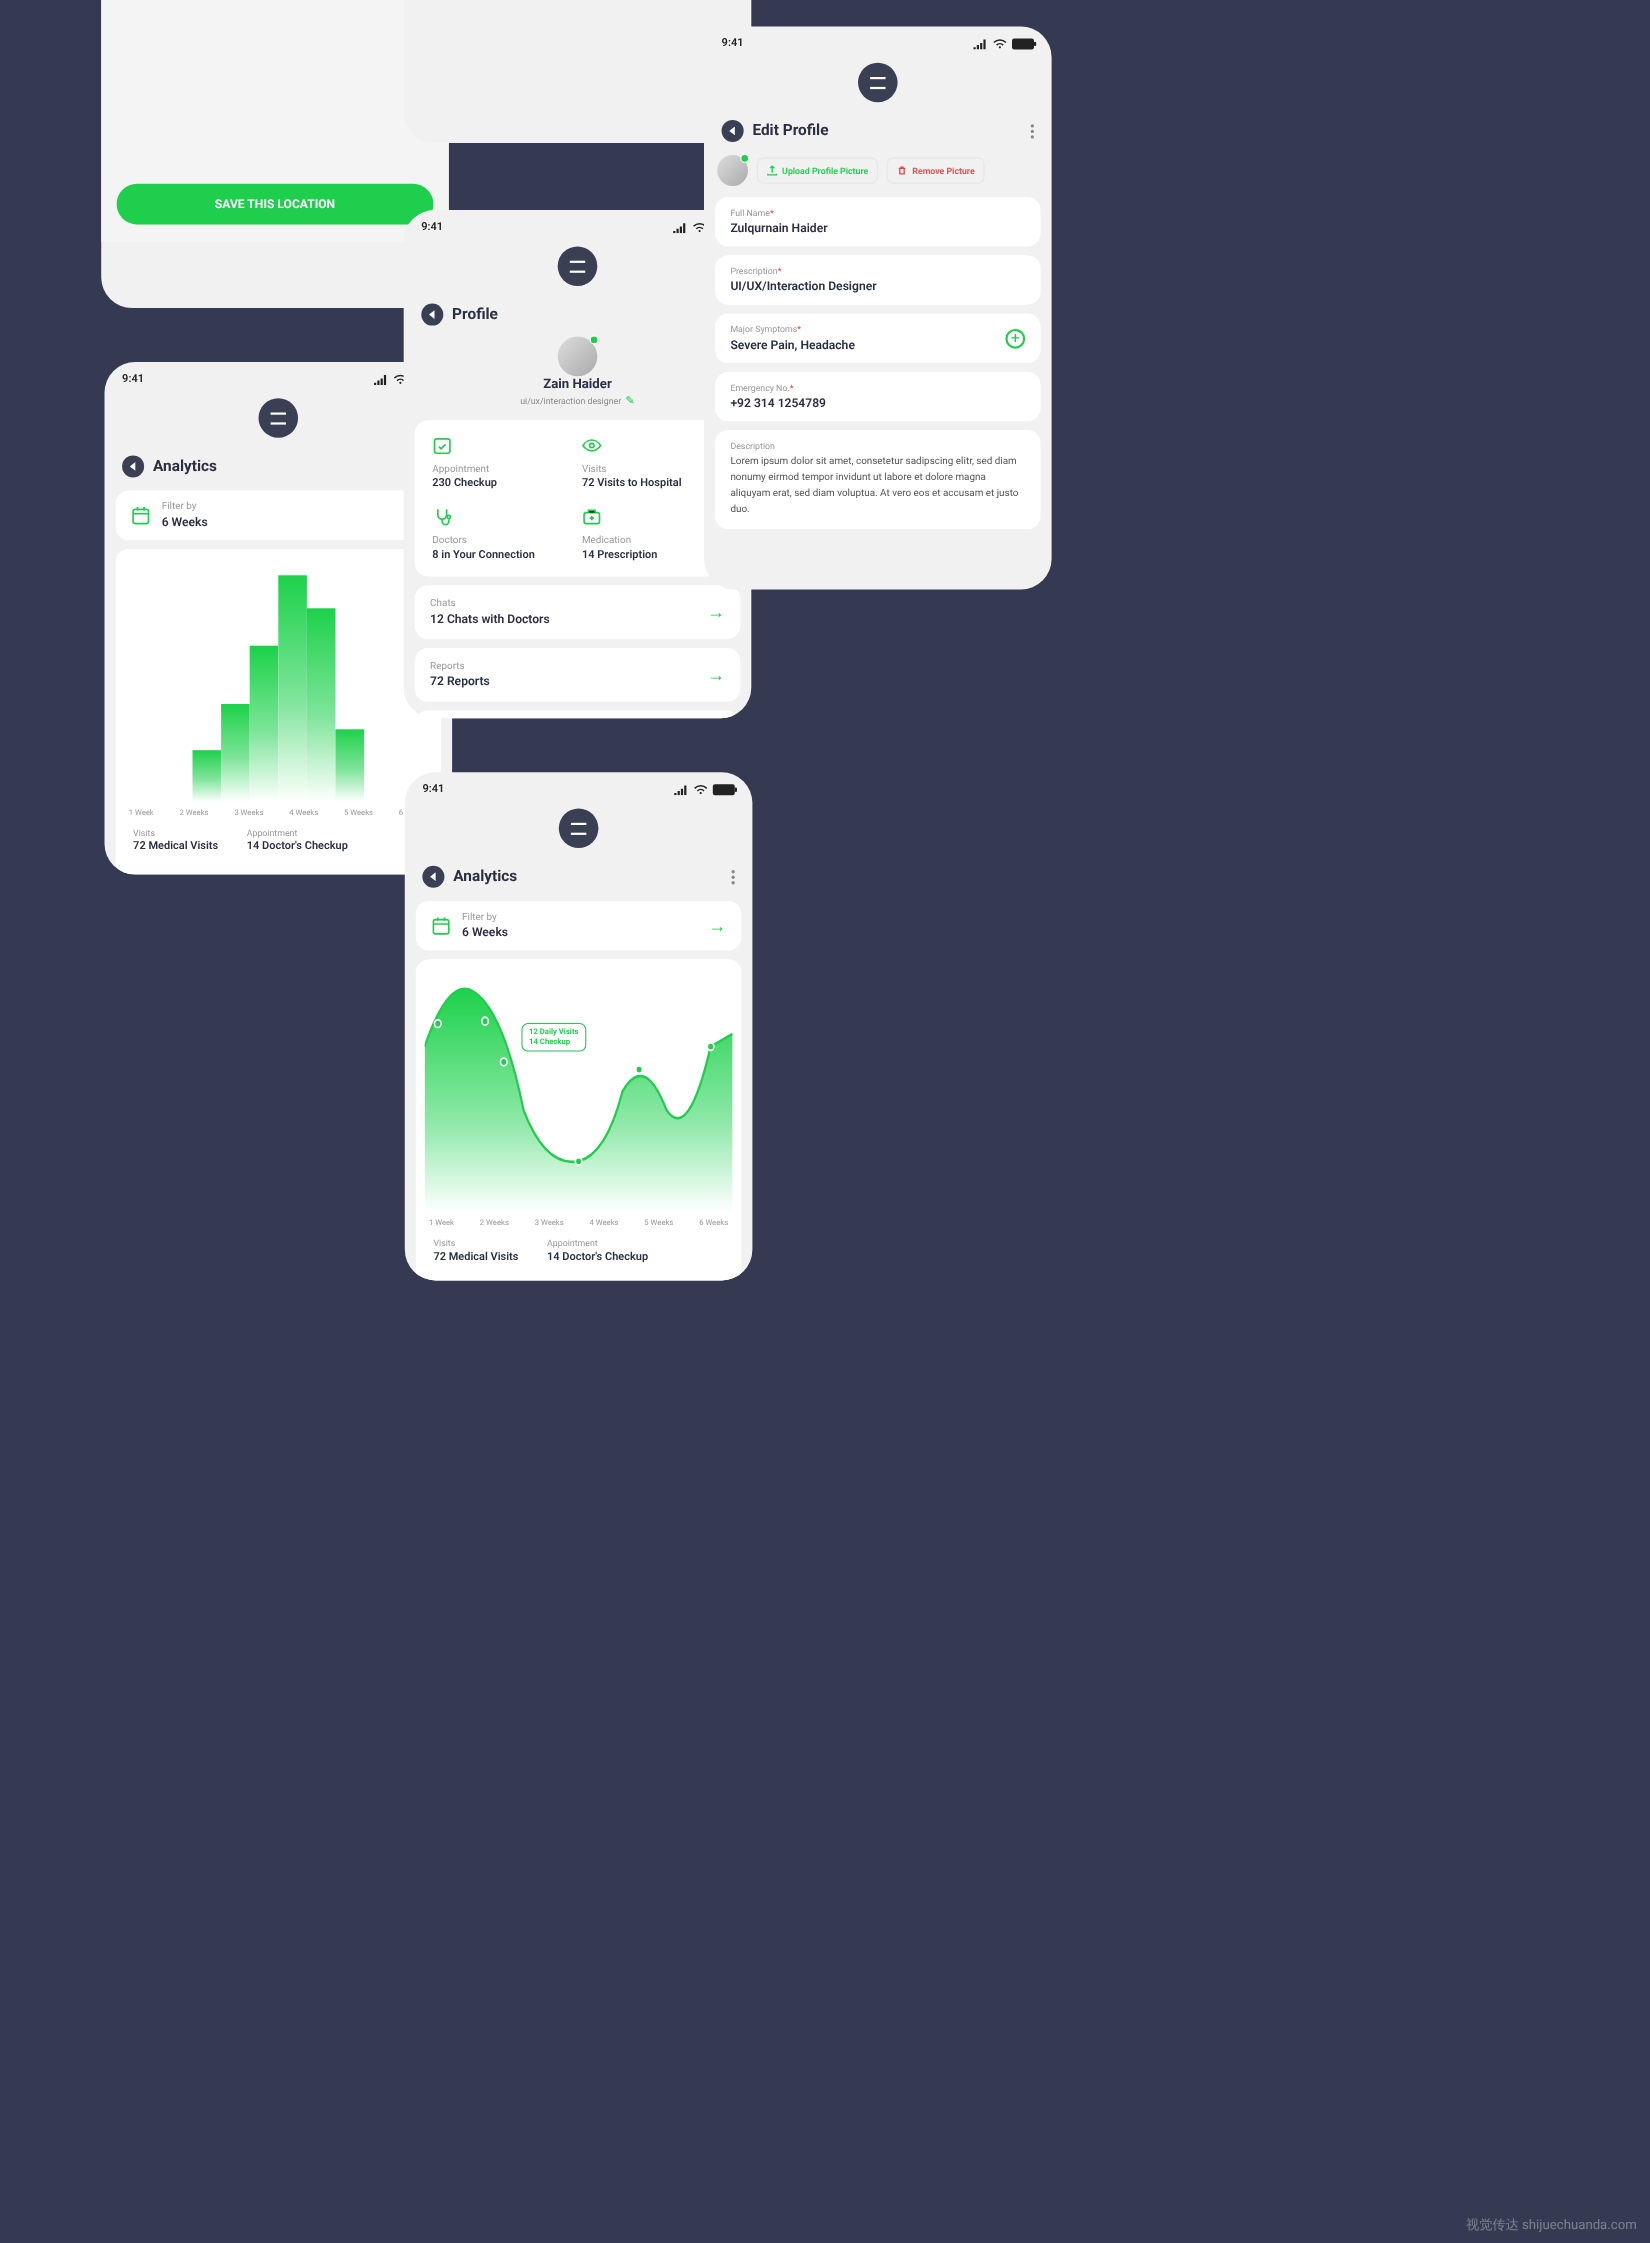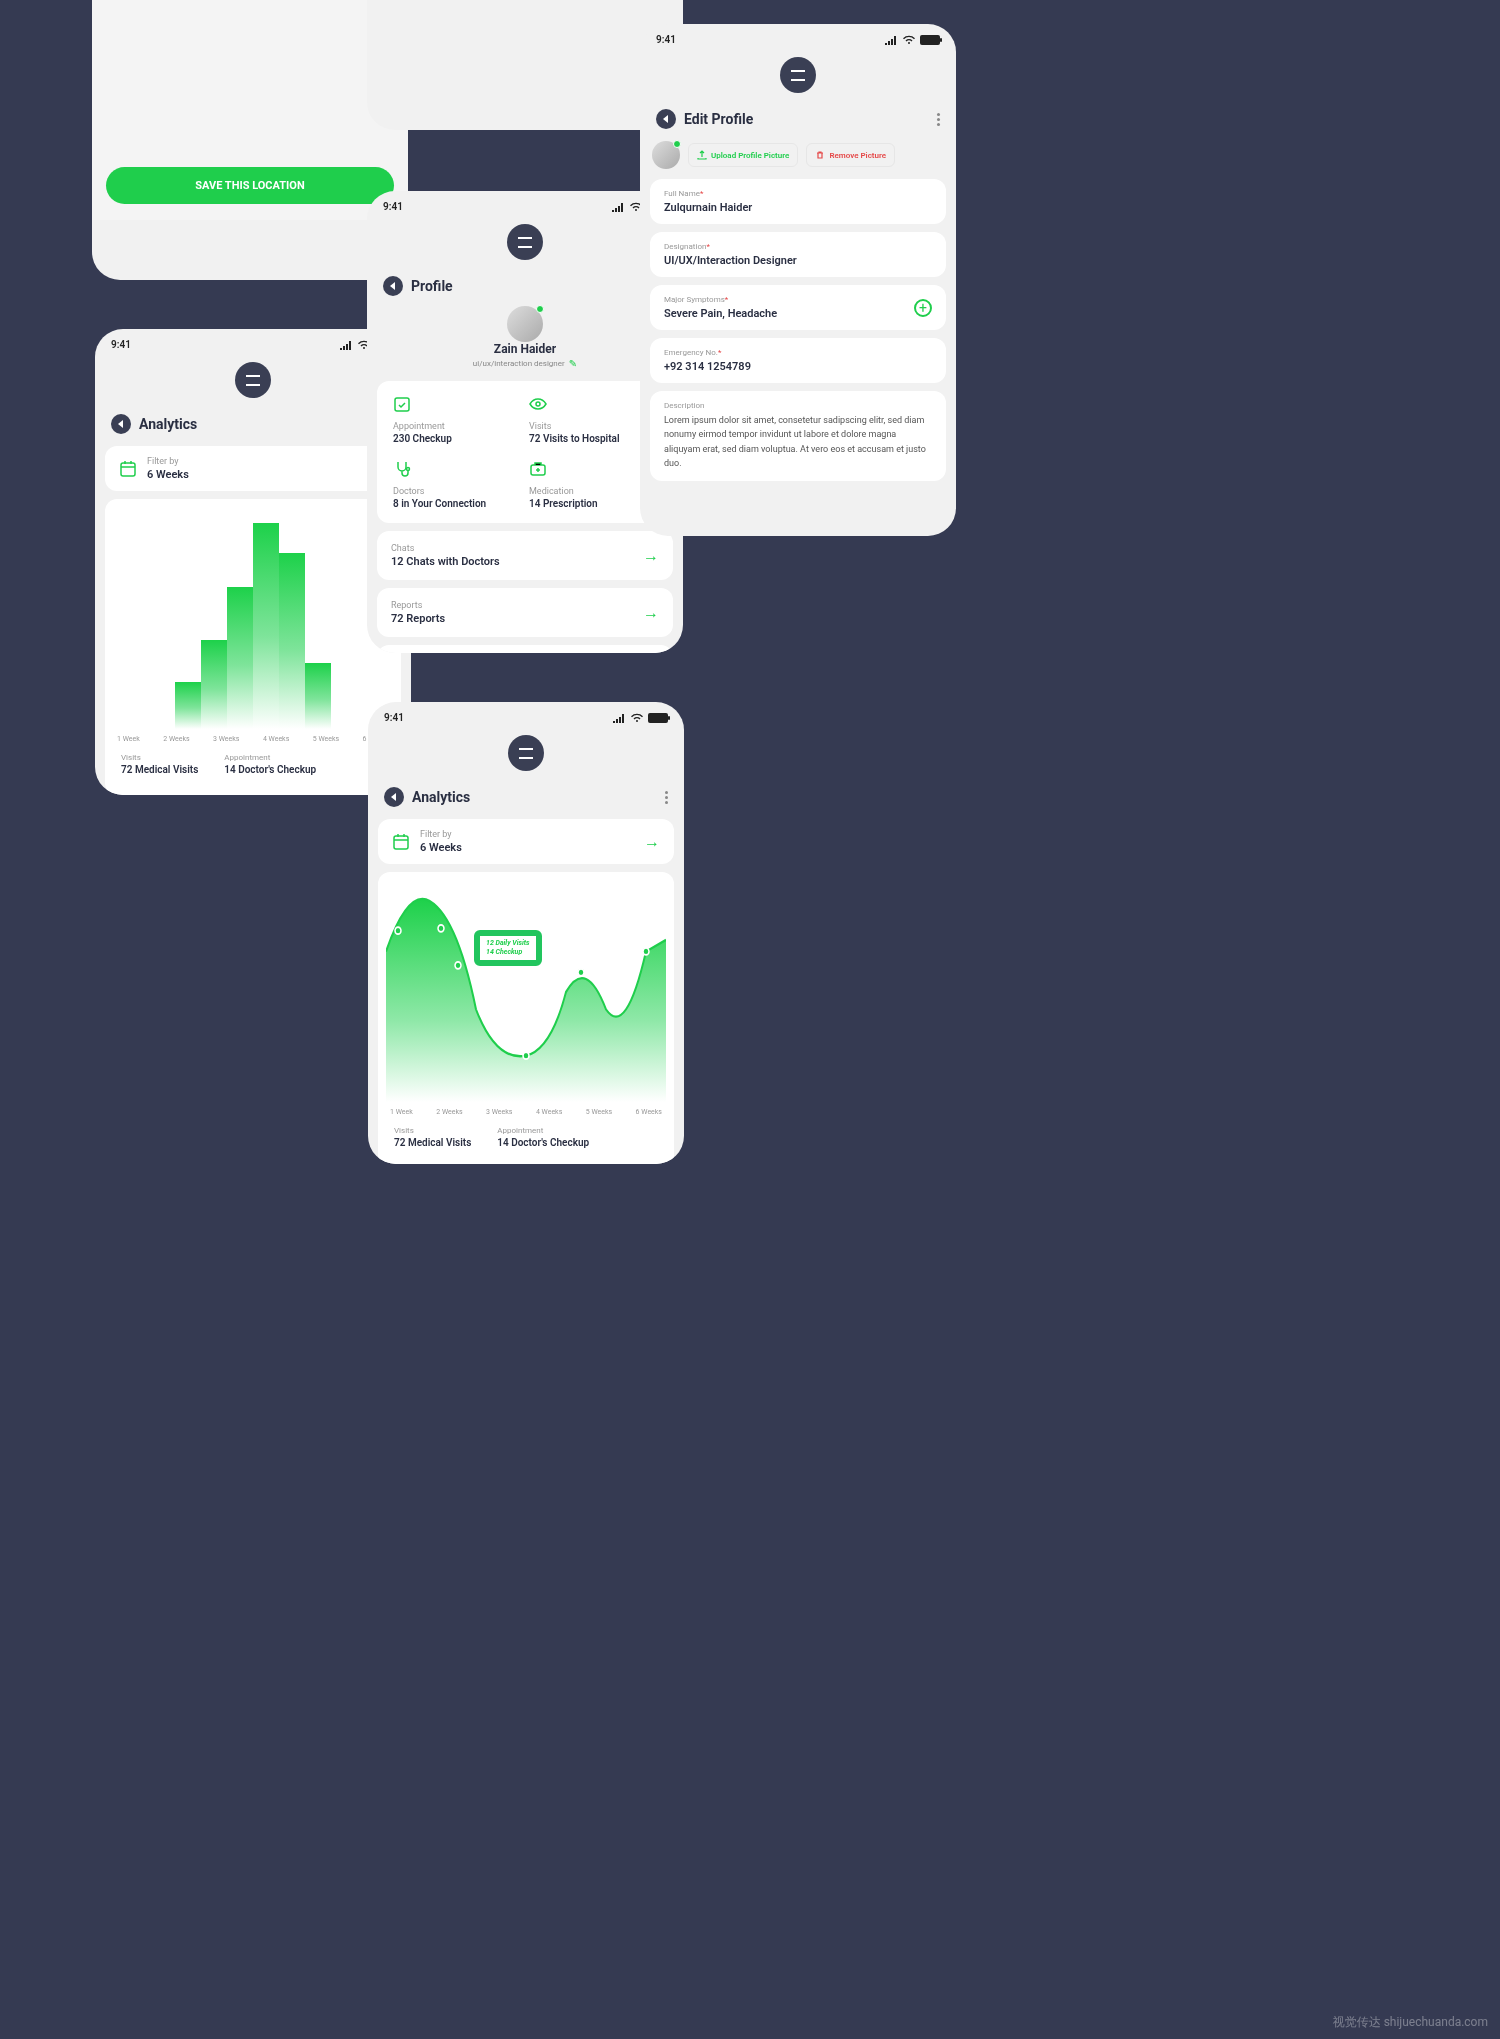--- a/index.html
+++ b/index.html
@@ -79,21 +79,21 @@
 .stat-cell .icon-sq { margin-bottom: 4px; }
 .stat-cell .lab { font-size: 9px; color: #999; margin-bottom: 2px; }
 .stat-cell .val { font-size: 10px; font-weight: 600; color: #2a2f42; }
 .link-card { padding: 12px 14px; }
 
 
 .ph-analytics2 { left: 368px; top: 702px; height: 462px; }
 .line-chart-card { padding: 10px 8px 12px; height: 296px; display: flex; flex-direction: column; }
 .line-svg-wrap { flex: 1; position: relative; }
 .line-svg { width: 100%; height: 100%; }
-.tooltip { position: absolute; left: 88px; top: 48px; border: 6px solid #22c55e; border-radius: 6px; padding: 3px 6px; background: #fff; font-size: 7px; color: #1fce4c; font-weight: 700; line-height: 1.3; font-style: italic; }
+.tooltip { position: absolute; left: 88px; top: 48px; border: 1px solid #22c55e; border-radius: 6px; padding: 3px 6px; background: #fff; font-size: 7px; color: #1fce4c; font-weight: 700; line-height: 1.3; }
 
 
 .ph-edit { left: 640px; top: 24px; height: 512px; }
 .avatar-row { display: flex; align-items: center; gap: 8px; padding: 0 12px 10px; }
 .tiny-btn { border: 1px solid #e6e6e6; border-radius: 6px; padding: 6px 8px; font-size: 8px; font-weight: 600; display: flex; align-items: center; gap: 4px; cursor: pointer; }
 .tiny-btn.up { color: #1fce4c; }
 .tiny-btn.rm { color: #e54848; }
 .form-card { padding: 10px 14px; }
 .form-card .fl { font-size: 8px; color: #999; }
 .form-card .fl .req { color: #e54848; }
@@ -420,21 +420,21 @@
           <path d="M2 3h6M3 3v5h4V3M4 3V2h2v1" stroke="#e54848" stroke-width="1.2" fill="none"></path>
         </svg>
       <span>Remove Picture</span>
     </div>
   </div>
   <div class="card form-card">
     <div class="fl"><span>Full Name</span><span class="req">*</span></div>
     <div class="fv">Zulqurnain Haider</div>
   </div>
   <div class="card form-card">
-    <div class="fl"><span>Designation</span><span class="req">*</span></div>
+    <div class="fl"><span>Prescription</span><span class="req">*</span></div>
     <div class="fv">UI/UX/Interaction Designer</div>
   </div>
   <div class="card form-card rel">
     <div class="fl"><span>Major Symptoms</span><span class="req">*</span></div>
     <div class="fv">Severe Pain, Headache</div>
     <div class="add-icon">+</div>
   </div>
   <div class="card form-card">
     <div class="fl"><span>Emergency No.</span><span class="req">*</span></div>
     <div class="fv">+92 314 1254789</div>

